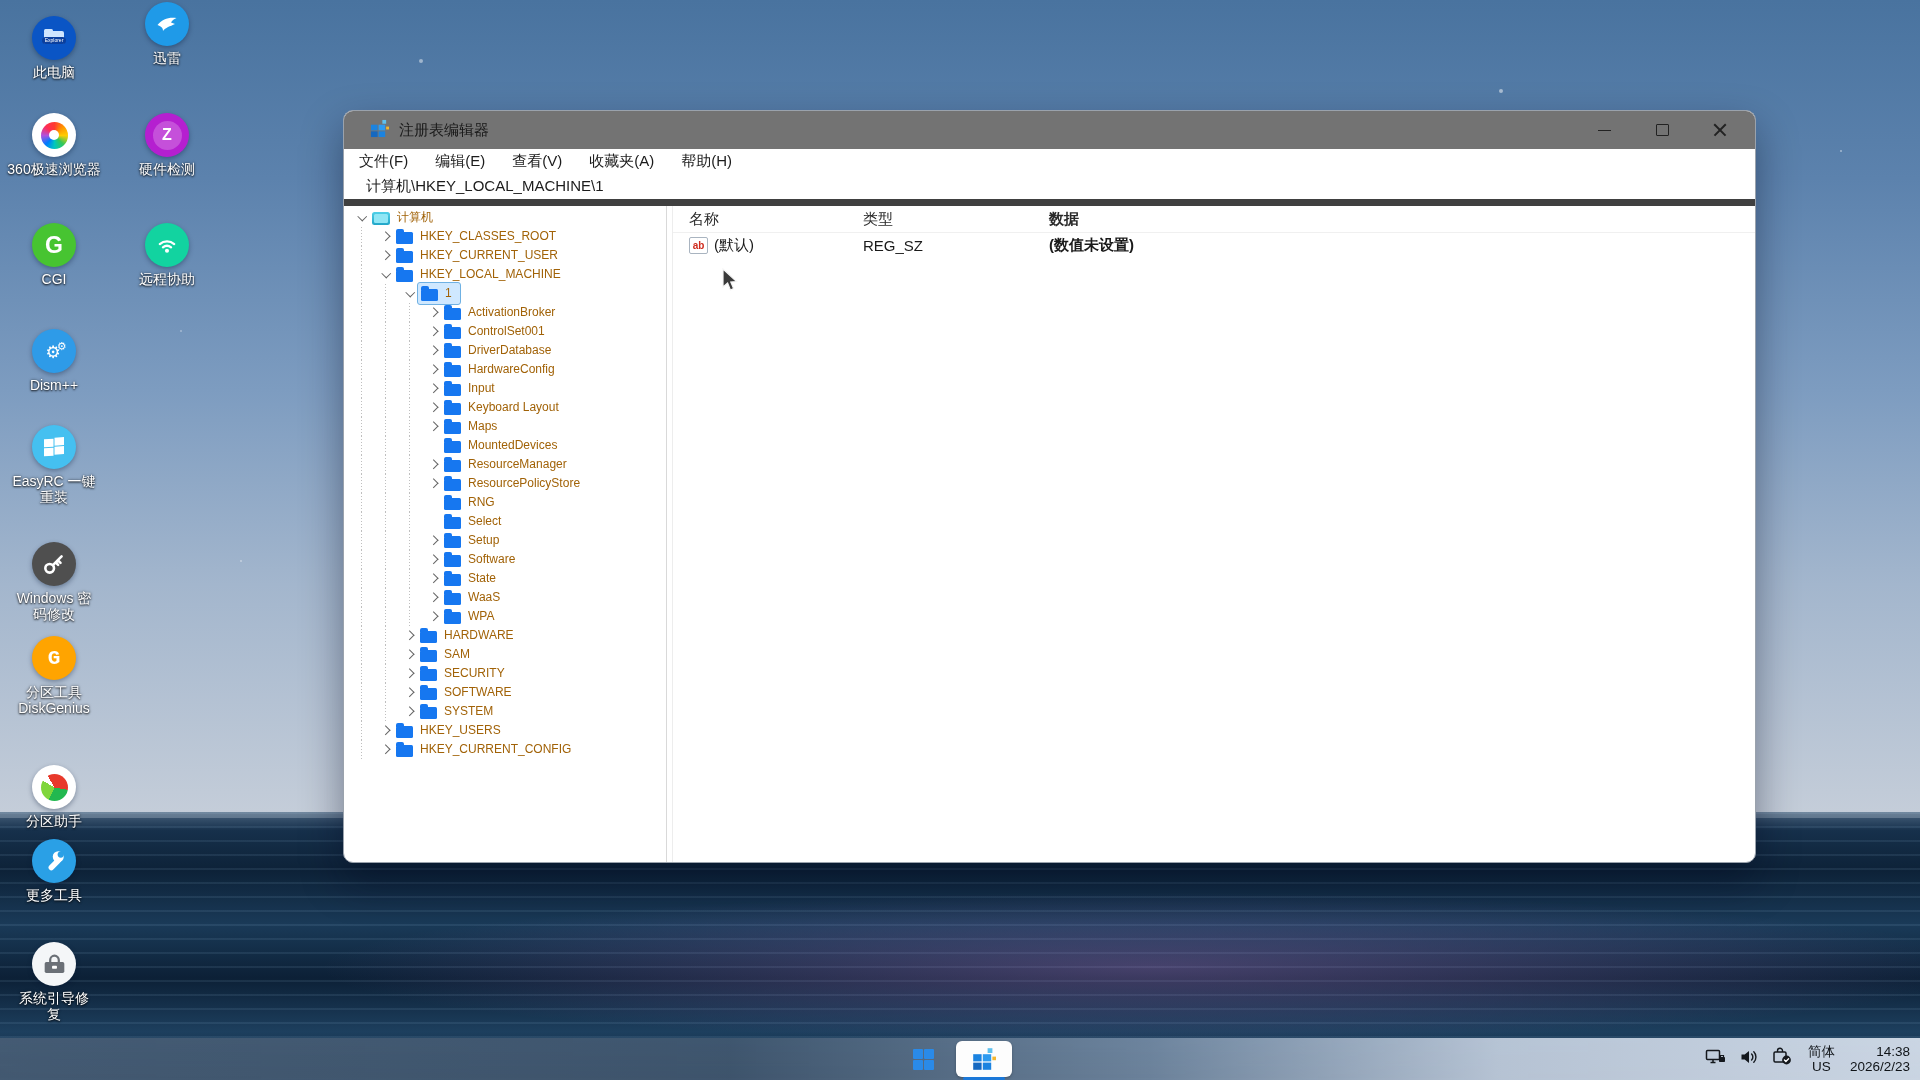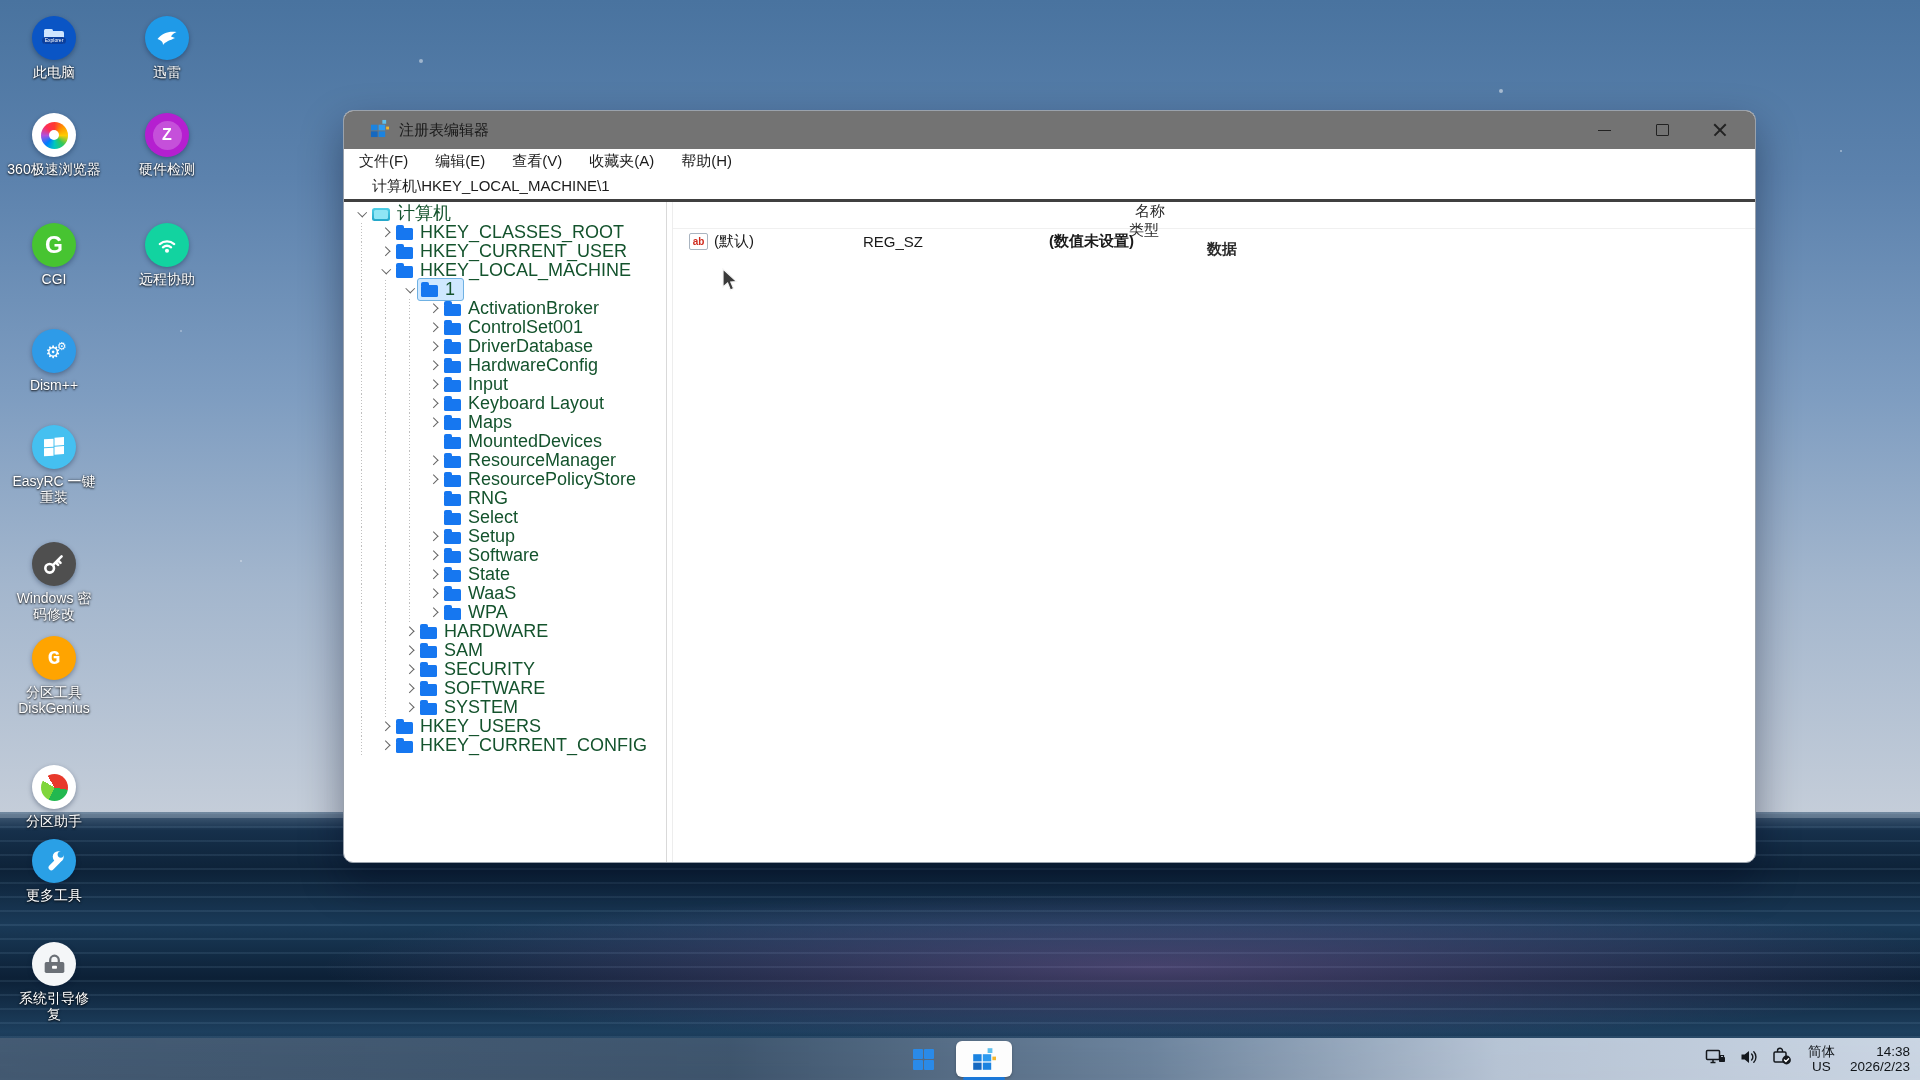--- a/index.html
+++ b/index.html
@@ -45,45 +45,45 @@
   .win-controls{position:absolute;right:6px;top:0;height:38px;display:flex;}
   .wbtn{width:58px;height:38px;display:flex;align-items:center;justify-content:center;}
   .ic-min{width:13px;height:0;border-top:1.6px solid #222;}
   .ic-max{width:11px;height:10px;border:1.6px solid #222;border-radius:1px;}
   .ic-close{position:relative;width:14px;height:14px;}
   .ic-close::before,.ic-close::after{content:"";position:absolute;left:-1px;top:6px;width:16px;height:1.7px;background:#222;}
   .ic-close::before{transform:rotate(45deg);} .ic-close::after{transform:rotate(-45deg);}
 
   .menubar{height:24px;display:flex;align-items:center;gap:21px;padding-left:12px;font-size:15px;color:#1c1c1c;}
   .menu-item{padding:1px 3px;}
-  .addressbar{height:26px;display:flex;align-items:center;padding-left:28px;font-size:15px;color:#1c1c1c;border-bottom:3px solid #404040;}
+  .addressbar{height:26px;display:flex;align-items:center;padding-left:22px;font-size:15px;color:#1c1c1c;border-bottom:7px solid #404040;}
 
   .body{display:flex;height:662px;}
   .treepane{width:322px;flex:none;border-right:1px solid #d9d9d9;overflow:hidden;padding-top:2px;}
   .listpane{flex:1;border-left:1px solid #ededed;margin-left:5px;}
 
-  .trow{display:flex;align-items:center;height:19px;padding-left:9px;font-size:18px;color:#14532d;white-space:nowrap;}
+  .trow{display:flex;align-items:center;height:19px;padding-left:9px;font-size:12px;color:#a16207;white-space:nowrap;}
   .indent{width:24px;flex:none;align-self:stretch;
     background-image:repeating-linear-gradient(180deg,#bfbfbf 0 1px,transparent 1px 3px);
     background-size:1px 100%;background-position:8px 0;background-repeat:no-repeat;}
   .chev{width:19px;flex:none;display:flex;align-items:center;justify-content:center;}
   .chev::before{content:"";width:5.5px;height:5.5px;border-right:1.6px solid #636363;border-bottom:1.6px solid #636363;}
   .chev.closed::before{transform:rotate(-45deg);margin-right:2px;}
   .chev.open::before{transform:rotate(45deg);margin-bottom:2px;}
   .chev.none::before{display:none;}
   .tico{flex:none;margin-right:7px;}
   .folder{position:relative;width:17px;height:12px;background:#1677f0;border-radius:1.5px;margin-top:2px;}
   .folder::before{content:"";position:absolute;top:-3px;left:0;width:8px;height:4px;background:#1677f0;border-radius:2px 2px 0 0;}
   .computer{position:relative;width:18px;height:13px;background:linear-gradient(180deg,#4fd0e8,#22a6c8);border-radius:2.5px;margin-top:1px;}
   .computer::after{content:"";position:absolute;left:2px;bottom:2px;right:2px;top:2px;background:#8fe6f5;border-radius:1.5px;}
   .selbox{display:inline-flex;align-items:center;background:#cfe8ff;border:1px solid #6fb1e3;border-radius:3px;padding:1px 8px 1px 3px;margin-left:-3px;}
   .selbox .tico{margin-right:7px;}
   .tlabel{line-height:19px;}
 
-  .lp-header{display:flex;align-items:center;height:26px;font-size:15px;color:#2a2a2a;border-bottom:1px solid #f0f0f0;padding-left:16px;flex-direction:column;}
+  .lp-header{display:flex;align-items:center;height:26px;font-size:15px;color:#2a2a2a;border-bottom:1px solid #f0f0f0;padding-left:16px;}
   .lp-row{display:flex;align-items:center;height:25px;font-size:15px;color:#1a1a1a;padding-left:16px;}
   .col-name{width:174px;flex:none;display:flex;align-items:center;}
   .col-type{width:186px;flex:none;}
   .col-data{flex:1;font-weight:bold;}
   .abicon{width:17px;height:15px;flex:none;margin-right:6px;border:1px solid #a9b4c0;border-radius:2px;background:#fff;
     color:#cf2b1e;font-size:10px;font-weight:bold;display:flex;align-items:center;justify-content:center;line-height:1;}
 
   
   .cursor{position:absolute;left:375px;top:157px;z-index:50;}
 
@@ -113,21 +113,21 @@
         <div class="dcircle" style="background: rgb(10, 85, 197);">
           <svg width="30" height="26" viewBox="0 0 30 26">
             <rect x="5" y="6" width="20" height="13" rx="2" fill="#cfe6ff"></rect>
             <rect x="5" y="4" width="9" height="4" rx="1.5" fill="#cfe6ff"></rect>
             <rect x="3" y="12" width="24" height="7" rx="3.5" fill="#0a3f9e"></rect>
             <text x="15" y="17.3" font-size="5" fill="#fff" text-anchor="middle" font-family="Liberation Sans,sans-serif">Explorer</text>
           </svg>
         </div>
         <div class="dlabel">此电脑</div>
       </div>
-      <div class="dicon" style="left: 107px; top: 16px;">
+      <div class="dicon" style="left: 107px; top: 2px;">
         <div class="dcircle" style="background: rgb(31, 154, 232);">
           <svg width="26" height="24" viewBox="0 0 24 24">
             <path d="M2.5 13c5-6 11-8 19-7-3 1.2-4.4 2.5-5.5 4.6l4 1.4c-5 2.4-9.6 3.6-12 7 0-2.4-.3-3.6-5.5-6z" fill="#fff"></path>
           </svg>
         </div>
         <div class="dlabel">迅雷</div>
       </div>
       <div class="dicon" style="left: -6px; top: 113px;">
         <div class="dcircle" style="background: rgb(255, 255, 255);">
           <span class="g-pin"></span>

